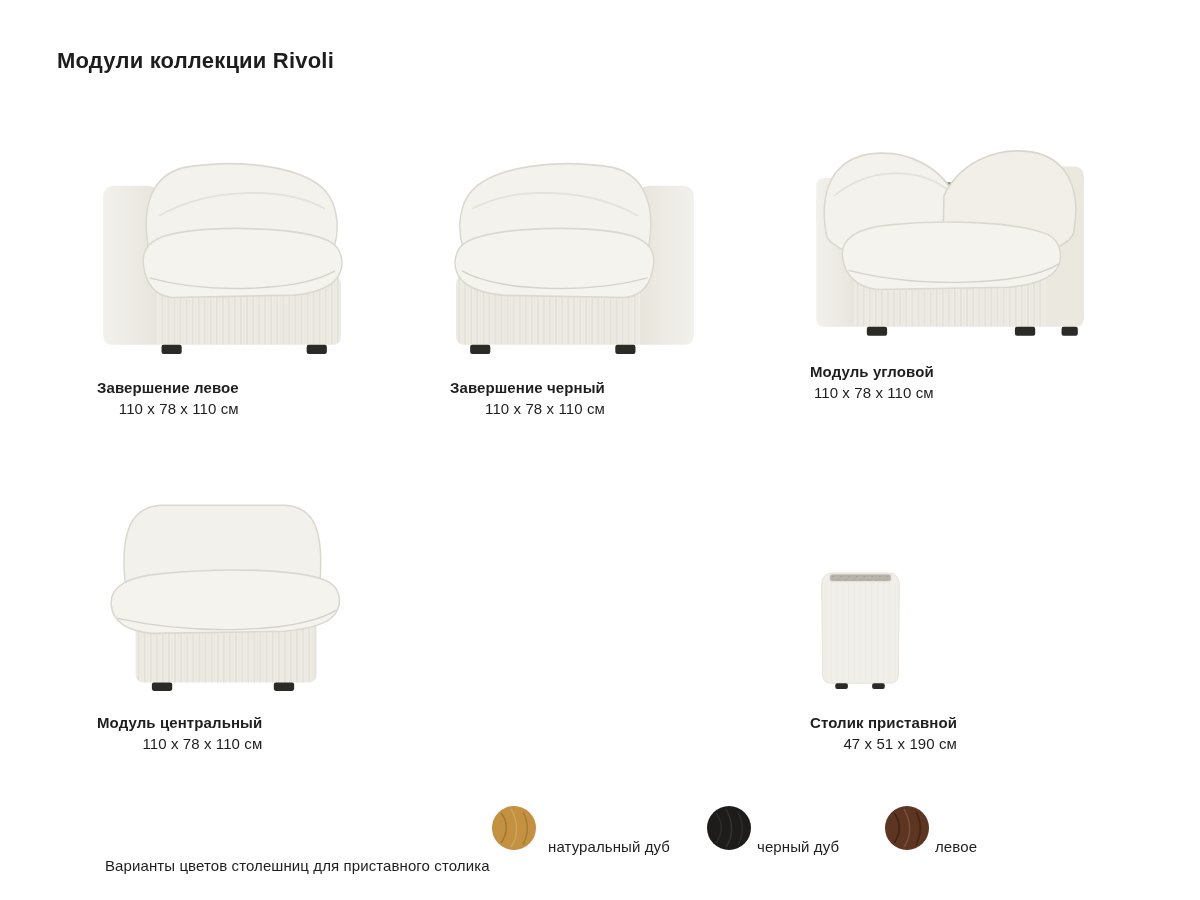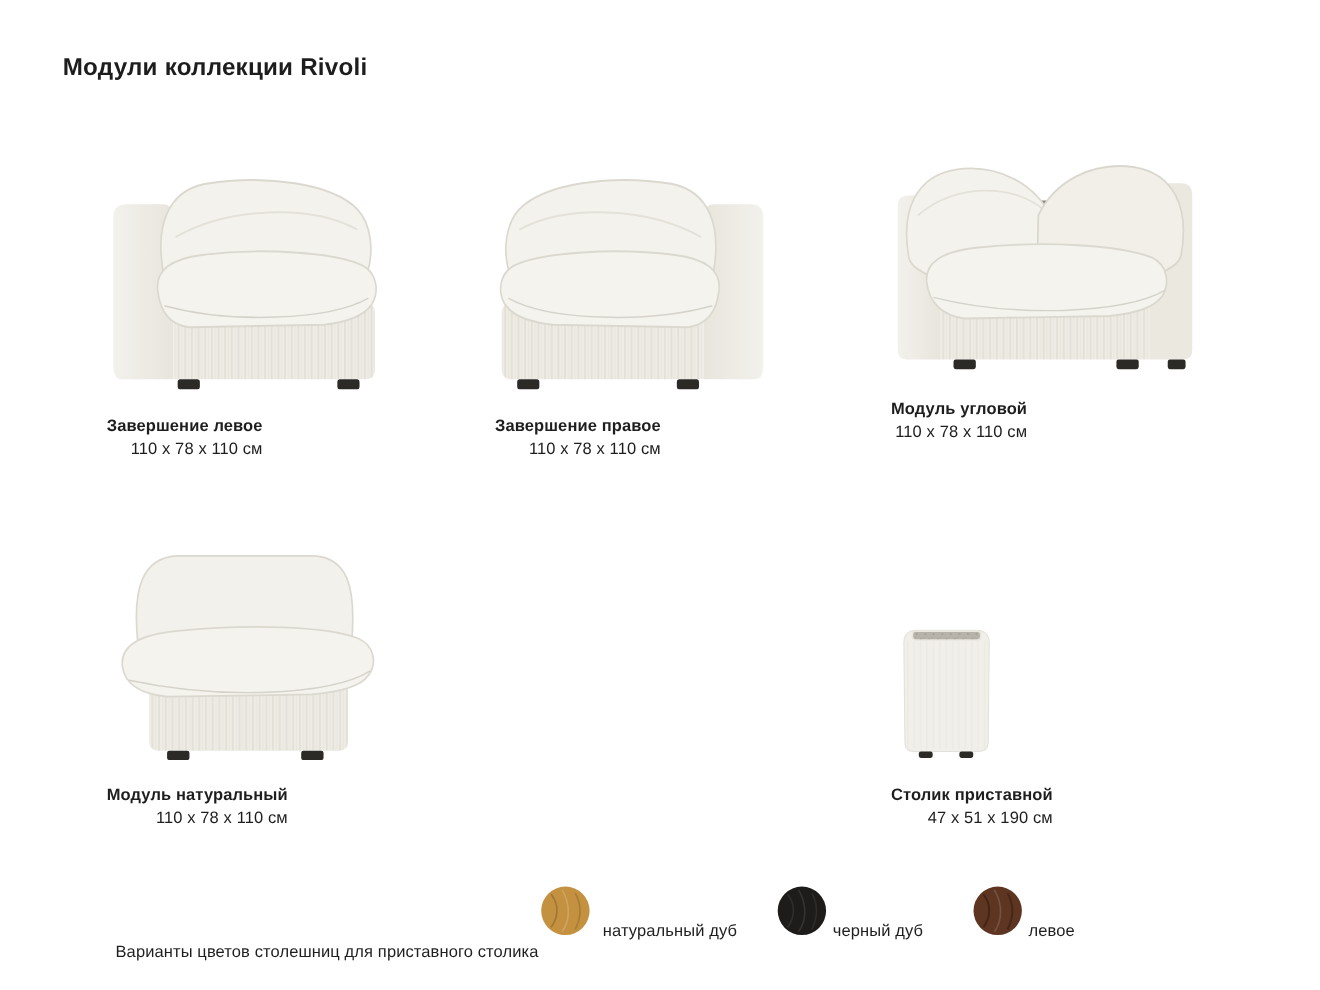--- a/index.html
+++ b/index.html
@@ -101,21 +101,21 @@
           <path d="M54,112 C44,70 58,44 90,38 C146,30 206,38 228,58 C241,70 243,92 237,108 C231,122 216,128 196,130 L88,132 C68,130 58,124 54,112 Z" fill="#f4f2ec" stroke="#dbd8cf" stroke-width="1.5"></path>
           <path d="M64,80 C112,56 186,54 228,74" fill="none" stroke="#e4e1d9" stroke-width="1.5"></path>
           <path d="M48,122 C46,106 60,97 88,94 C142,88 208,92 232,102 C246,108 248,123 241,133 C234,142 219,147 198,149 L76,151 C58,149 50,138 48,122 Z" fill="#f5f3ee" stroke="#dbd8cf" stroke-width="1.5"></path>
           <path d="M54,134 C112,148 202,146 238,128" fill="none" stroke="#d5d2c9" stroke-width="1.2"></path>
           <rect x="66" y="192" width="20" height="8" rx="2" fill="#2c2a27"></rect>
           <rect x="210" y="192" width="20" height="8" rx="2" fill="#2c2a27"></rect>
         </g>
       </svg>
     </div>
     <div class="caption">
-      <div class="mod-name">Завершение правое</div>
+      <div class="mod-name">Завершение черный</div>
       <div class="mod-dims">110 x 78 x 110 см</div>
     </div>
   </div>
 
   <div class="card c3">
     <div class="figure">
       <svg class="svg-m3" width="284" height="194" viewBox="0 24 280 172" preserveAspectRatio="none">
         <path d="M8,62 Q8,54 18,54 L46,54 L46,186 L16,186 Q8,186 8,178 Z" fill="url(#gradArm)"></path>
         <path d="M234,52 Q234,44 244,44 L262,44 Q272,44 272,54 L272,178 Q272,186 264,186 L234,186 Z" fill="#ebe8e0"></path>
         <path d="M46,136 L234,136 L234,186 L46,186 Z" fill="url(#cord)"></path>
@@ -141,21 +141,21 @@
       <svg class="svg-m4" width="254" height="190" viewBox="0 26 250 178" preserveAspectRatio="none">
         <path d="M30,106 C24,54 36,32 64,30 L188,30 C216,32 226,54 221,106 L219,116 L32,116 Z" fill="#f3f1eb" stroke="#dbd8cf" stroke-width="1.5"></path>
         <path d="M40,134 L212,134 Q218,134 218,142 L218,188 Q218,196 210,196 L48,196 Q40,196 40,188 Z" fill="url(#cord)"></path>
         <path d="M16,124 C14,106 32,97 66,94 C128,88 198,90 226,100 C242,106 244,122 236,132 C229,142 210,146 186,148 L56,150 C34,148 18,140 16,124 Z" fill="#f5f3ee" stroke="#dbd8cf" stroke-width="1.5"></path>
         <path d="M22,136 C100,152 200,150 238,128" fill="none" stroke="#d5d2c9" stroke-width="1.2"></path>
         <rect x="56" y="196" width="20" height="8" rx="2" fill="#2c2a27"></rect>
         <rect x="176" y="196" width="20" height="8" rx="2" fill="#2c2a27"></rect>
       </svg>
     </div>
     <div class="caption">
-      <div class="mod-name">Модуль натуральный</div>
+      <div class="mod-name">Модуль центральный</div>
       <div class="mod-dims">110 x 78 x 110 см</div>
     </div>
   </div>
 
 
   <div class="card c6">
     <div class="figure">
       <svg class="svg-m6" width="97" height="124" viewBox="0 6 100 126" preserveAspectRatio="none">
         <path d="M10,22 Q10,10 22,10 L78,10 Q90,10 90,22 L89,114 Q89,122 80,122 L20,122 Q11,122 11,114 Z" fill="#f1efe9" stroke="#e4e1da" stroke-width="1"></path>
         <rect x="12" y="20" width="76" height="100" fill="url(#cordSoft)" opacity="0.55"></rect>

